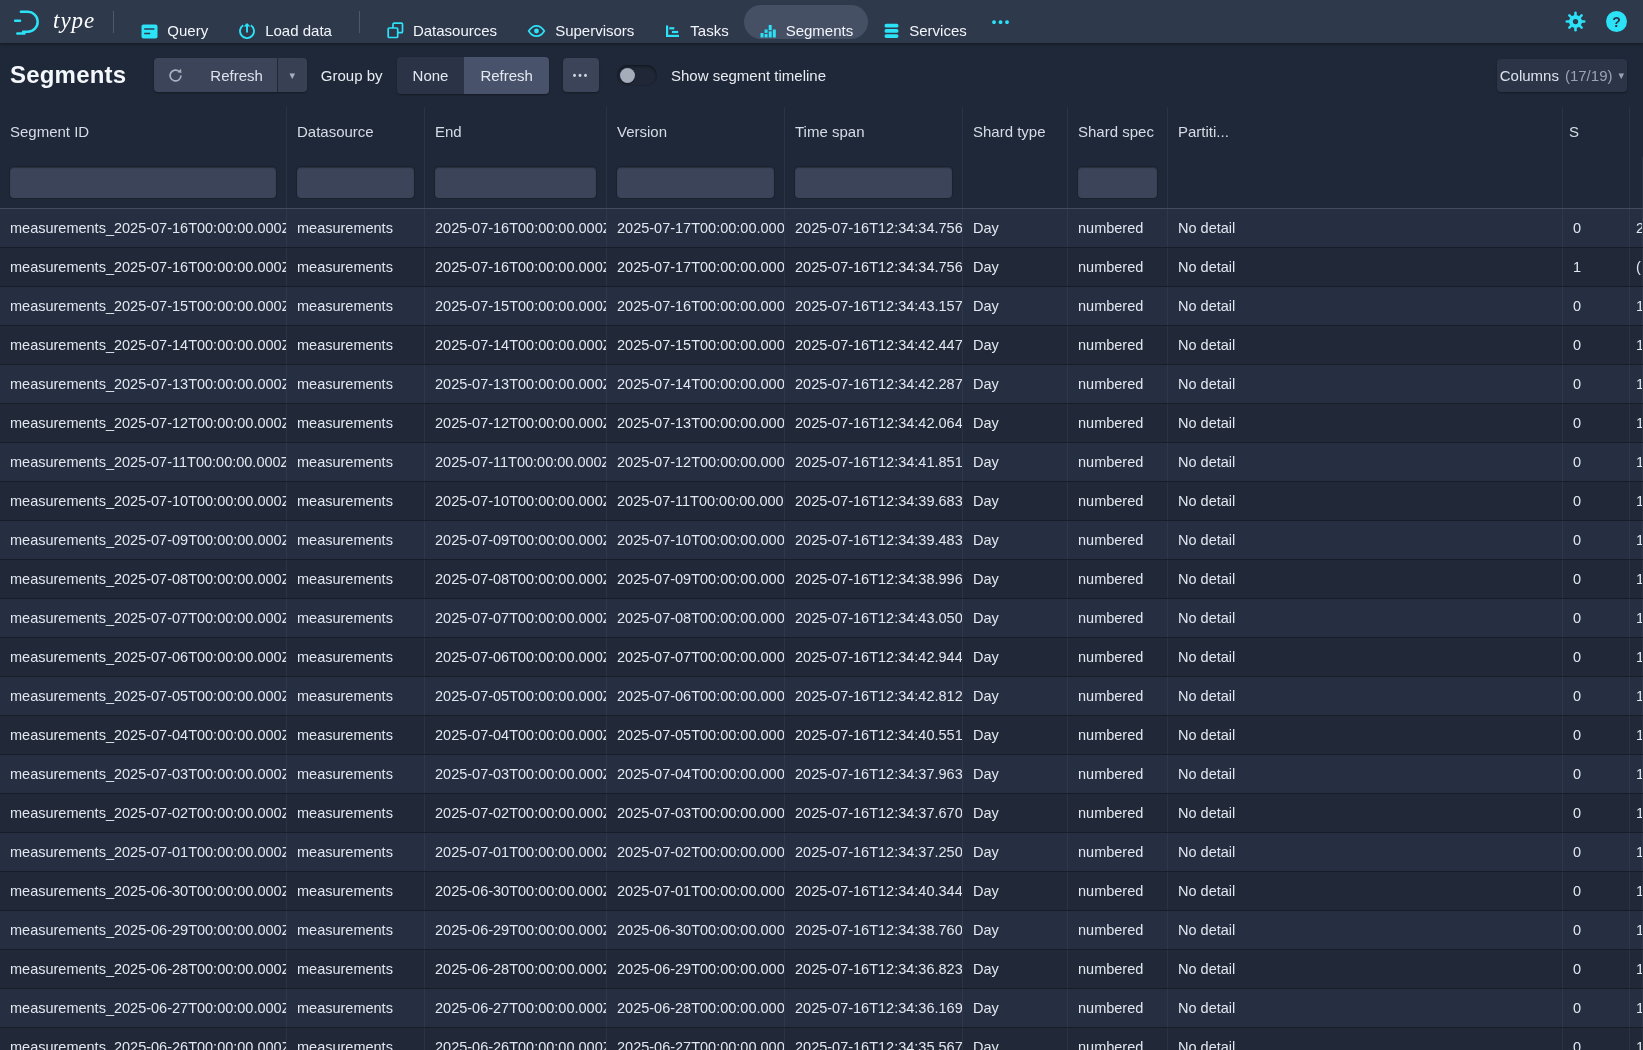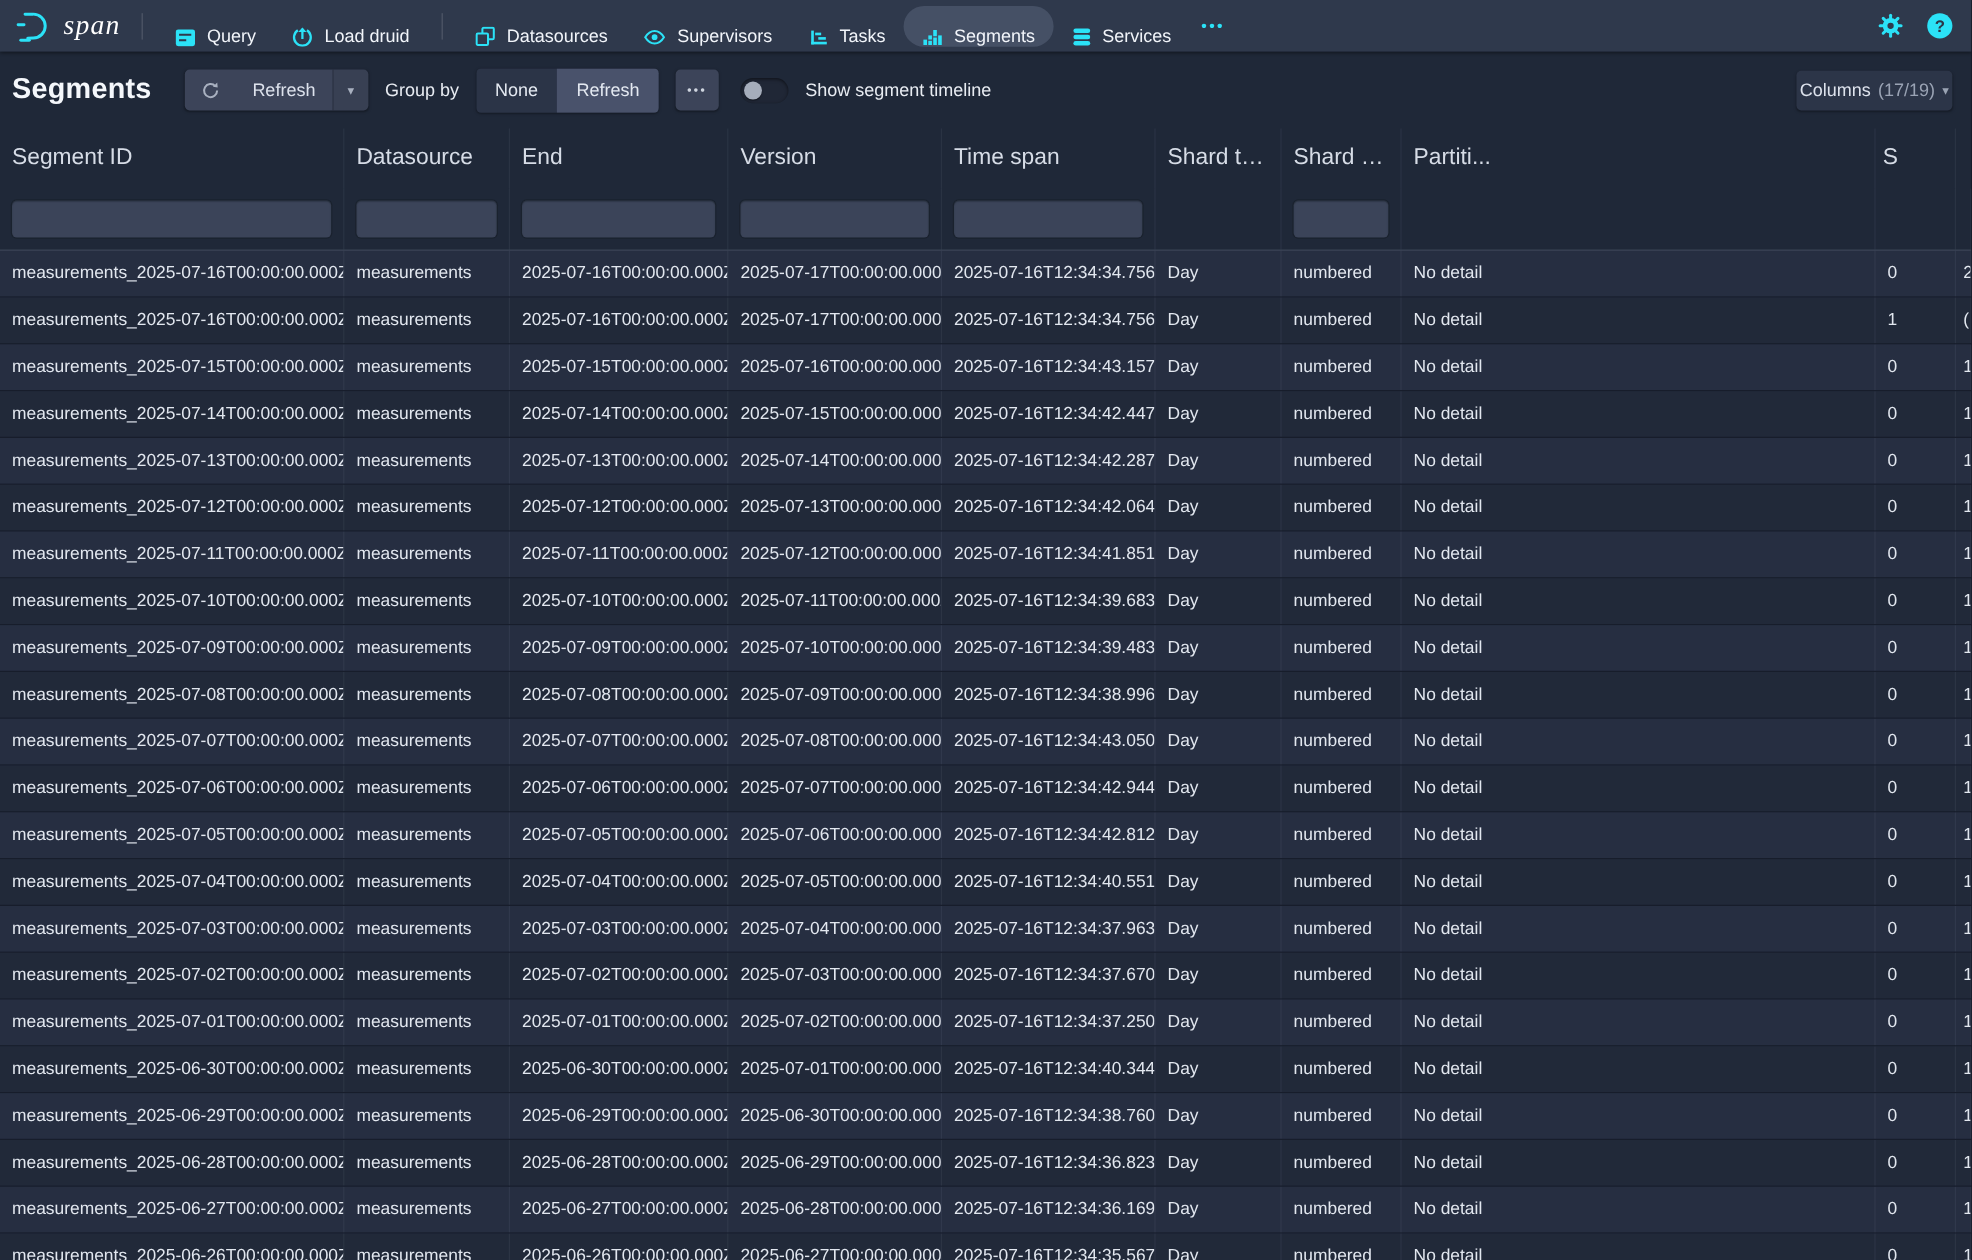--- a/index.html
+++ b/index.html
@@ -49,21 +49,21 @@
   .toggle{width:40px;height:21px;border-radius:11px;background:#202736;box-shadow:inset 0 1px 3px rgba(0,0,0,.55);position:relative;cursor:pointer;margin-left:4px;flex:0 0 auto;}
   .toggle .knob{position:absolute;left:3px;top:3px;width:15px;height:15px;border-radius:50%;background:#a5adbb;box-shadow:0 1px 1px rgba(0,0,0,.4);}
   .spacer{flex:1;}
   .columns-btn{background:#2c3548;height:33px;padding:0 3px;gap:6px;}
   .columns-count{color:var(--text-muted);}
   .caret-glyph{color:#9aa3b3;font-size:11px;}
 
   
   .t-row{display:grid;grid-template-columns:var(--grid-cols);}
   .grid-header{height:50px;}
-  .th{position:relative;line-height:50px;padding:0 10px;color:#d6dce6;font-size:19px;border-right:1px solid var(--col-border);white-space:nowrap;overflow:hidden;text-overflow:ellipsis;cursor:pointer;}
+  .th{position:relative;line-height:50px;padding:0 10px;color:#d6dce6;font-size:15px;border-right:1px solid var(--col-border);white-space:nowrap;overflow:hidden;text-overflow:ellipsis;cursor:pointer;}
   .th:last-child{padding:0 4px 0 6px;}
   .th.sorted::after{content:"";position:absolute;left:0;right:0;bottom:0;height:3px;background:#a2a9b8;}
   .grid-filters{height:52px;border-bottom:1px solid #434b5e;}
   .tf{position:relative;border-right:1px solid var(--col-border);}
   .filter-input{position:absolute;left:10px;top:10px;height:31px;width:calc(100% - 20px);background:var(--input-bg);border:none;border-radius:4px;box-shadow:0 0 0 1px rgba(16,22,26,.32), inset 0 1px 1px rgba(16,22,26,.45);color:#e8ecf4;padding:0 8px;font:inherit;font-size:14px;outline:none;}
   .body-row{height:39px;border-bottom:1px solid var(--row-border);cursor:pointer;}
   .body-row.odd{background:var(--row-odd);}
   .body-row.even{background:var(--row-even);}
   .td{line-height:38px;padding:0 10px;border-right:1px solid var(--col-border);white-space:nowrap;overflow:hidden;color:var(--text);font-size:14.5px;}
   .td:last-child{padding:0 4px 0 6px;}
@@ -75,42 +75,42 @@
 
   <nav class="navbar">
     <div class="logo">
       <span style="display:flex;">
         <svg width="32" height="32" viewBox="0 0 36 36" fill="none" stroke="#2be2f7" stroke-width="2.8" stroke-linecap="round">
           <path d="M10 6.5 h7.5 a11.2 11.2 0 0 1 .4 22.4 l-5.4 .1"></path>
           <path d="M3.5 16.5 h5.5"></path>
           <path d="M6 31 h8"></path>
         </svg>
       </span>
-      <span class="logo-text">span</span>
+      <span class="logo-text">type</span>
     </div>
     <div class="nav-divider"></div>
 
     <a class="nav-item">
       <span style="display:flex;">
         <svg width="17" height="15" viewBox="0 0 17 15">
             <rect x="0.5" y="0.5" width="16" height="14" rx="2" fill="#2be2f7"></rect>
             <path d="M3.2 5h10.2M3.2 9.5h6" stroke="#2f394c" stroke-width="1.7"></path>
           </svg>
       </span>
       <span>Query</span>
     </a>
     <a class="nav-item">
       <span style="display:flex;">
         <svg width="18" height="17" viewBox="0 0 18 17" fill="none">
             <path d="M5.2 3.2 A7 7 0 1 0 12.8 3.2" stroke="#2be2f7" stroke-width="1.9"></path>
             <path d="M9 2v8.5" stroke="#2be2f7" stroke-width="1.9"></path>
             <path d="M5.6 4.6 L9 1 l3.4 3.6z" fill="#2be2f7"></path>
           </svg>
       </span>
-      <span>Load druid</span>
+      <span>Load data</span>
     </a>
     <div class="nav-divider"></div>
 
     <a class="nav-item">
       <span style="display:flex;">
         <svg width="17" height="17" viewBox="0 0 17 17" fill="none" stroke="#2be2f7" stroke-width="1.7">
             <rect x="6" y="1.2" width="9.5" height="9.5" rx="1"></rect>
             <rect x="1.2" y="6" width="9.5" height="9.5" rx="1" fill="#2f394c"></rect>
           </svg>
       </span>

